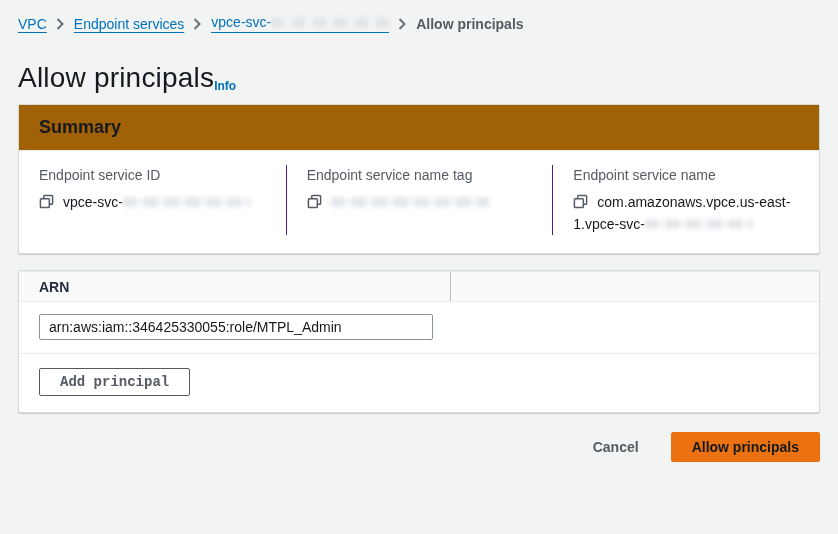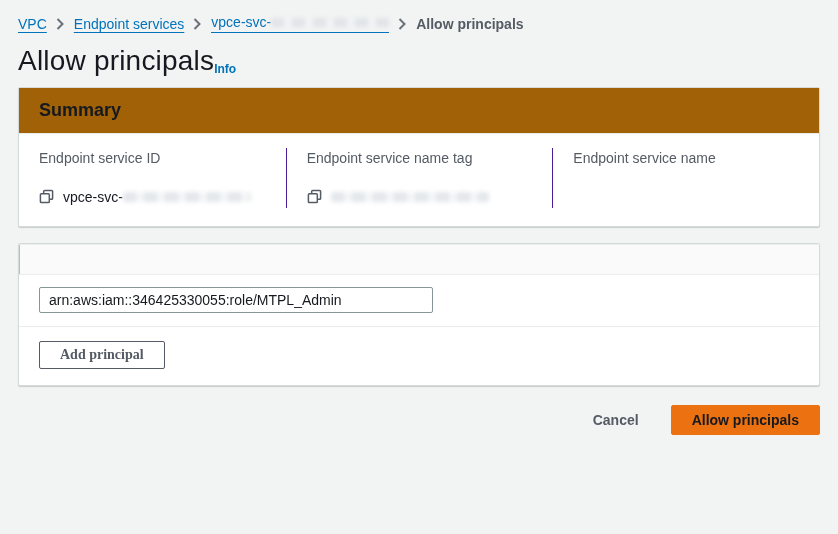--- a/index.html
+++ b/index.html
@@ -7,21 +7,21 @@
   body {
     font-family:"Liberation Sans","DejaVu Sans",sans-serif;
     background:#f2f3f3;
     color:#16191f;
     font-size:14px;
     overflow:hidden;
     padding:14px 18px 0;
   }
 
   
-  .breadcrumb { display:flex; align-items:center; gap:9px; font-size:14px; }
+  .breadcrumb { display:flex; align-items:center; gap:9px; margin-bottom:17px; font-size:14px; }
   .breadcrumb a { color:#0073bb; text-decoration:underline; text-underline-offset:3px; cursor:pointer; }
   .bc-redacted { display:inline-flex; align-items:center; text-decoration:none !important; border-bottom:1px solid #0073bb; padding-bottom:2px; }
   .bc-current { color:#545b64; font-weight:700; }
   .chev { display:inline-block; width:9px; height:12px; }
   .chev svg { display:block; }
 
   
   .page-title-row { margin-bottom:10px; }
   h1 { font-size:28px; font-weight:400; color:#16191f; display:inline; letter-spacing:0.2px; }
   .info-link { color:#0073bb; font-size:12px; font-weight:700; text-decoration:none; display:inline-block; transform:translateY(3px); cursor:pointer;margin-top:26px; }
@@ -38,21 +38,21 @@
     border-bottom:1px solid #eaeded;
     padding:12px 20px;
   }
   .card-header h2 { font-size:18px; font-weight:700; color:#16191f; }
 
   
   .summary-card { margin-bottom:16px; }
   .summary-grid { display:grid; grid-template-columns:1fr 1fr 1fr; padding:14px 0 18px; }
   .summary-col { padding:0 18px 0 20px; }
   .summary-col + .summary-col { border-left:1px solid #4c1d95; }
-  .field-label { color:#545b64; margin-bottom:18px; line-height:20px; }
+  .field-label { color:#545b64; margin-bottom:6px; line-height:20px; }
   .field-value { color:#16191f; line-height:22px; word-break:break-word; }
   .copy-icon { display:inline-block; width:15px; height:15px; vertical-align:-2px; margin-right:9px; cursor:pointer; }
 
   
   .redact {
     display:inline-block;
     height:10px;
     border-radius:2px;
     background:repeating-linear-gradient(90deg,#dde1e6 0 13px,#f1f3f5 13px 21px);
     filter:blur(2px);
@@ -92,21 +92,21 @@
   .add-row { padding:14px 20px 16px; }
   .btn-secondary {
     background:#fff;
     border:1px solid #545b64;
     border-radius:2px;
     color:#545b64;
     font-weight:700;
     font-size:14px;
     padding:5px 20px;
     cursor:pointer;
-    font-family:Liberation Serif, serif;
+    font-family:Liberation Mono, monospace;
   }
 
   
   .footer-actions {
     display:flex; justify-content:flex-end; align-items:center;
     margin-top:19px; gap:20px;
   }
   .btn-link {
     background:none; border:none;
     color:#545b64; font-weight:700; font-size:14px;
@@ -168,26 +168,31 @@
     </div>
     <div class="summary-col">
       <div class="field-label">Endpoint service name tag</div>
       <div class="field-value"><span class="copy-icon"><svg width="15" height="15" viewBox="0 0 16 16">
               <rect x="5" y="1.5" width="9.5" height="9.5" rx="1" fill="none" stroke="#545b64" stroke-width="1.6"></rect>
               <rect x="1.5" y="5" width="9.5" height="9.5" rx="1" fill="#fff" stroke="#545b64" stroke-width="1.6"></rect>
             </svg></span><span></span><span class="redact r-2"></span></div>
     </div>
     <div class="summary-col">
       <div class="field-label">Endpoint service name</div>
+      <div class="field-value"><span class="copy-icon"><svg width="15" height="15" viewBox="0 0 16 16">
+              <rect x="5" y="1.5" width="9.5" height="9.5" rx="1" fill="none" stroke="#545b64" stroke-width="1.6"></rect>
+              <rect x="1.5" y="5" width="9.5" height="9.5" rx="1" fill="#fff" stroke="#545b64" stroke-width="1.6"></rect>
+            </svg></span><span>com.amazonaws.vpce.us-east-1.vpce-svc-</span><span class="redact r-3"></span></div>
     </div>
   </div>
 </section>
 
 <section class="card principals-card">
   <div class="arn-header-row">
+    <div class="arn-col-1">ARN</div>
     <div class="arn-col-2"></div>
   </div>
   <div class="arn-input-row">
     <input class="arn-input" type="text" value="arn:aws:iam::346425330055:role/MTPL_Admin" style="">
   </div>
   <div class="add-row">
     <button class="btn-secondary">Add principal</button>
   </div>
 </section>
 

